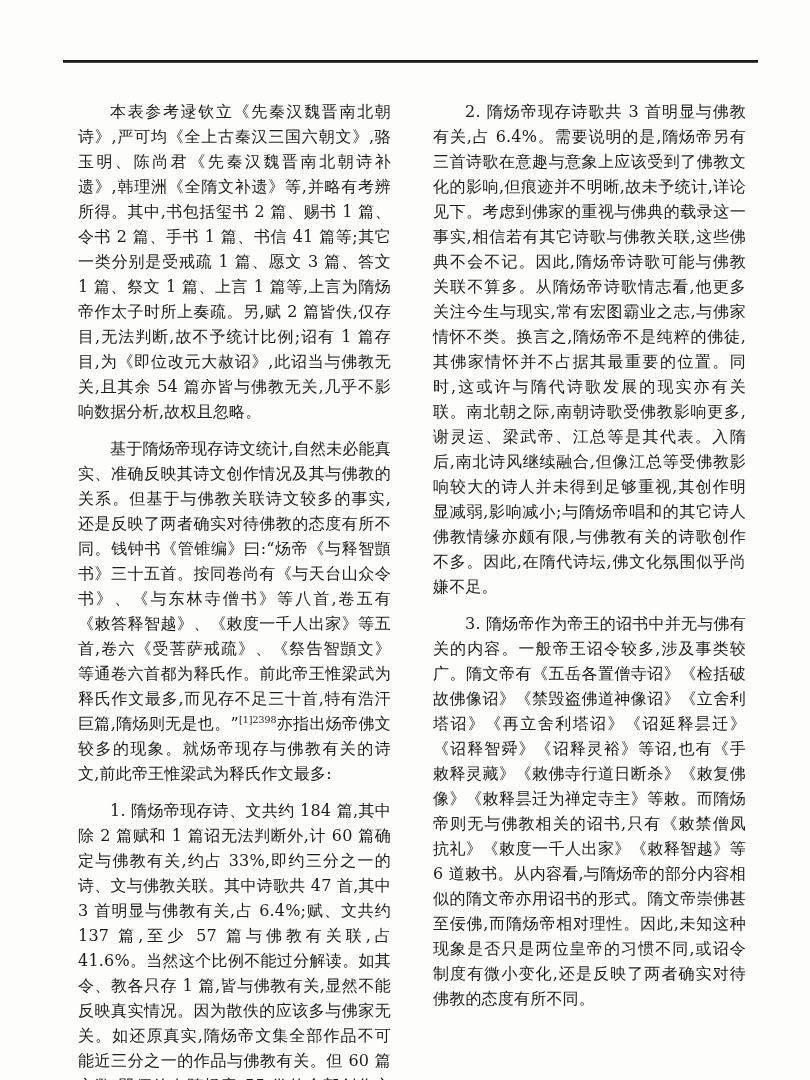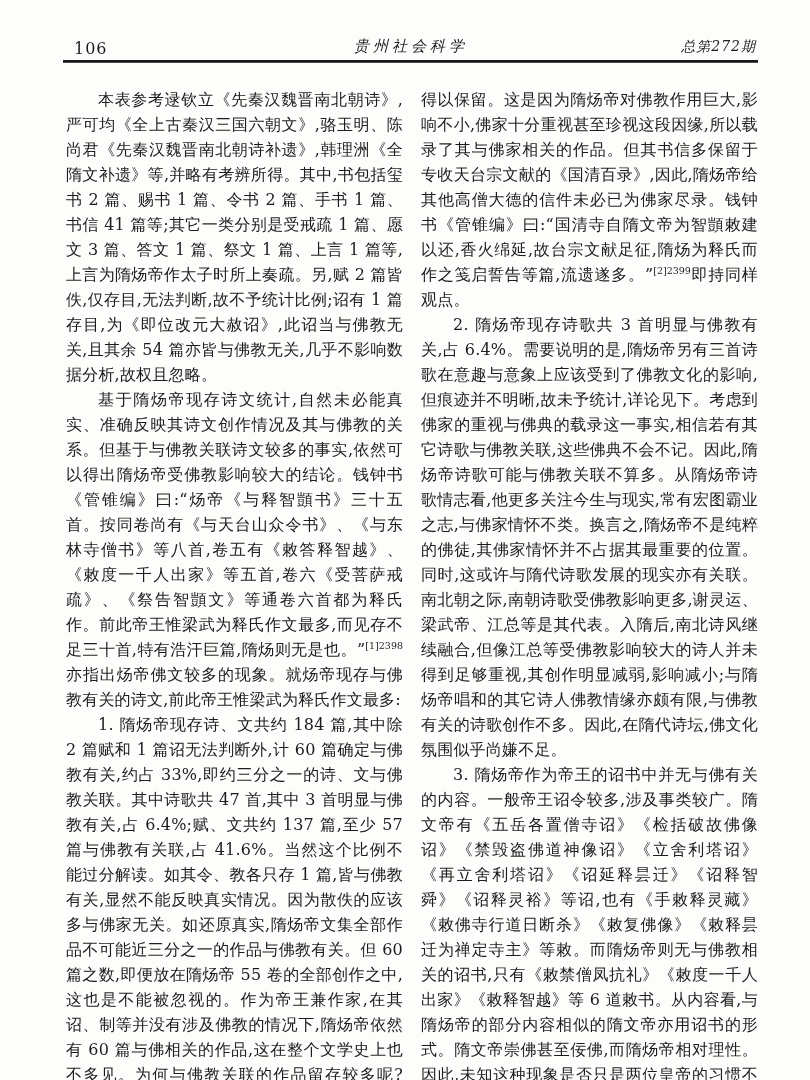--- a/index.html
+++ b/index.html
@@ -73,52 +73,46 @@
   .col {
     width: 337px;
     flex: 0 0 337px;
     font-size: 16px;
     line-height: 25px;
     text-align: justify;
     text-justify: inter-ideograph;
     letter-spacing: 0.2px;
   }
   .para {
-    margin: 0;
+    margin: 12px;
     padding: 0;
   }
   .para.indent {
     text-indent: 2em;
   }
   sup.fnref {
     font-size: 9.5px;
     line-height: 0;
     vertical-align: super;
     letter-spacing: 0;
   }
 </style>
 </head>
 <body>
 
 <div class="page">
 
-  <div class="header">
-    <span class="page-num">106</span>
-    <span class="journal-title">贵州社会科学</span>
-    <span class="issue-no">总第272期</span>
-  </div>
 
   <div class="header-rule"></div>
 
   <div class="columns">
     <div class="col">
         <p class="para indent"><span>本表参考逯钦立《先秦汉魏晋南北朝诗》,严可均《全上古秦汉三国六朝文》,骆玉明、陈尚君《先秦汉魏晋南北朝诗补遗》,韩理洲《全隋文补遗》等,并略有考辨所得。其中,书包括玺书 2 篇、赐书 1 篇、令书 2 篇、手书 1 篇、书信 41 篇等;其它一类分别是受戒疏 1 篇、愿文 3 篇、答文 1 篇、祭文 1 篇、上言 1 篇等,上言为隋炀帝作太子时所上奏疏。另,赋 2 篇皆佚,仅存目,无法判断,故不予统计比例;诏有 1 篇存目,为《即位改元大赦诏》,此诏当与佛教无关,且其余 54 篇亦皆与佛教无关,几乎不影响数据分析,故权且忽略。</span></p>
-        <p class="para indent"><span>基于隋炀帝现存诗文统计,自然未必能真实、准确反映其诗文创作情况及其与佛教的关系。但基于与佛教关联诗文较多的事实,依然可以得出隋炀帝受佛教影响较大的结论。钱钟书《管锥编》曰:“炀帝《与释智顗书》三十五首。按同卷尚有《与天台山众令书》、《与东林寺僧书》等八首,卷五有《敕答释智越》、《敕度一千人出家》等五首,卷六《受菩萨戒疏》、《祭告智顗文》等通卷六首都为释氏作。前此帝王惟梁武为释氏作文最多,而见存不足三十首,特有浩汗巨篇,隋炀则无是也。”</span><sup class="fnref">[1]2398</sup><span>亦指出炀帝佛文较多的现象。就炀帝现存与佛教有关的诗文,前此帝王惟梁武为释氏作文最多:</span></p>
+        <p class="para indent"><span>基于隋炀帝现存诗文统计,自然未必能真实、准确反映其诗文创作情况及其与佛教的关系。但基于与佛教关联诗文较多的事实,还是反映了两者确实对待佛教的态度有所不同。钱钟书《管锥编》曰:“炀帝《与释智顗书》三十五首。按同卷尚有《与天台山众令书》、《与东林寺僧书》等八首,卷五有《敕答释智越》、《敕度一千人出家》等五首,卷六《受菩萨戒疏》、《祭告智顗文》等通卷六首都为释氏作。前此帝王惟梁武为释氏作文最多,而见存不足三十首,特有浩汗巨篇,隋炀则无是也。”</span><sup class="fnref">[1]2398</sup><span>亦指出炀帝佛文较多的现象。就炀帝现存与佛教有关的诗文,前此帝王惟梁武为释氏作文最多:</span></p>
         <p class="para indent"><span>1. 隋炀帝现存诗、文共约 184 篇,其中除 2 篇赋和 1 篇诏无法判断外,计 60 篇确定与佛教有关,约占 33%,即约三分之一的诗、文与佛教关联。其中诗歌共 47 首,其中 3 首明显与佛教有关,占 6.4%;赋、文共约 137 篇,至少 57 篇与佛教有关联,占 41.6%。当然这个比例不能过分解读。如其令、教各只存 1 篇,皆与佛教有关,显然不能反映真实情况。因为散佚的应该多与佛家无关。如还原真实,隋炀帝文集全部作品不可能近三分之一的作品与佛教有关。但 60 篇之数,即便放在隋炀帝 55 卷的全部创作之中,这也是不能被忽视的。作为帝王兼作家,在其诏、制等并没有涉及佛教的情况下,隋炀帝依然有 60 篇与佛相关的作品,这在整个文学史上也不多见。为何与佛教关联的作品留存较多呢? 这与佛家的重视有关。现存与佛教有关的作品除个别篇目外,几乎全部出自《广弘明集》《续高僧传》《国清百录》等佛教典籍中。换言之,在隋炀帝文集散佚后,这些作品全赖相关佛典</span></p>
       </div>
     <div class="col">
-        <p class="para"><span>得以保留。这是因为隋炀帝对佛教作用巨大,影响不小,佛家十分重视甚至珍视这段因缘,所以载录了其与佛家相关的作品。但其书信多保留于专收天台宗文献的《国清百录》,因此,隋炀帝给其他高僧大德的信件未必已为佛家尽录。钱钟书《管锥编》曰:“国清寺自隋文帝为智顗敕建以还,香火绵延,故台宗文献足征,隋炀为释氏而作之笺启誓告等篇,流遗遂多。”</span><sup class="fnref">[2]2399</sup><span>即持同样观点。</span></p>
         <p class="para indent"><span>2. 隋炀帝现存诗歌共 3 首明显与佛教有关,占 6.4%。需要说明的是,隋炀帝另有三首诗歌在意趣与意象上应该受到了佛教文化的影响,但痕迹并不明晰,故未予统计,详论见下。考虑到佛家的重视与佛典的载录这一事实,相信若有其它诗歌与佛教关联,这些佛典不会不记。因此,隋炀帝诗歌可能与佛教关联不算多。从隋炀帝诗歌情志看,他更多关注今生与现实,常有宏图霸业之志,与佛家情怀不类。换言之,隋炀帝不是纯粹的佛徒,其佛家情怀并不占据其最重要的位置。同时,这或许与隋代诗歌发展的现实亦有关联。南北朝之际,南朝诗歌受佛教影响更多,谢灵运、梁武帝、江总等是其代表。入隋后,南北诗风继续融合,但像江总等受佛教影响较大的诗人并未得到足够重视,其创作明显减弱,影响减小;与隋炀帝唱和的其它诗人佛教情缘亦颇有限,与佛教有关的诗歌创作不多。因此,在隋代诗坛,佛文化氛围似乎尚嫌不足。</span></p>
         <p class="para indent"><span>3. 隋炀帝作为帝王的诏书中并无与佛有关的内容。一般帝王诏令较多,涉及事类较广。隋文帝有《五岳各置僧寺诏》《检括破故佛像诏》《禁毁盗佛道神像诏》《立舍利塔诏》《再立舍利塔诏》《诏延释昙迁》《诏释智舜》《诏释灵裕》等诏,也有《手敕释灵藏》《敕佛寺行道日断杀》《敕复佛像》《敕释昙迁为禅定寺主》等敕。而隋炀帝则无与佛教相关的诏书,只有《敕禁僧凤抗礼》《敕度一千人出家》《敕释智越》等 6 道敕书。从内容看,与隋炀帝的部分内容相似的隋文帝亦用诏书的形式。隋文帝崇佛甚至佞佛,而隋炀帝相对理性。因此,未知这种现象是否只是两位皇帝的习惯不同,或诏令制度有微小变化,还是反映了两者确实对待佛教的态度有所不同。</span></p>
       </div>
   </div>
 
 </div>
 
 </body></html>

